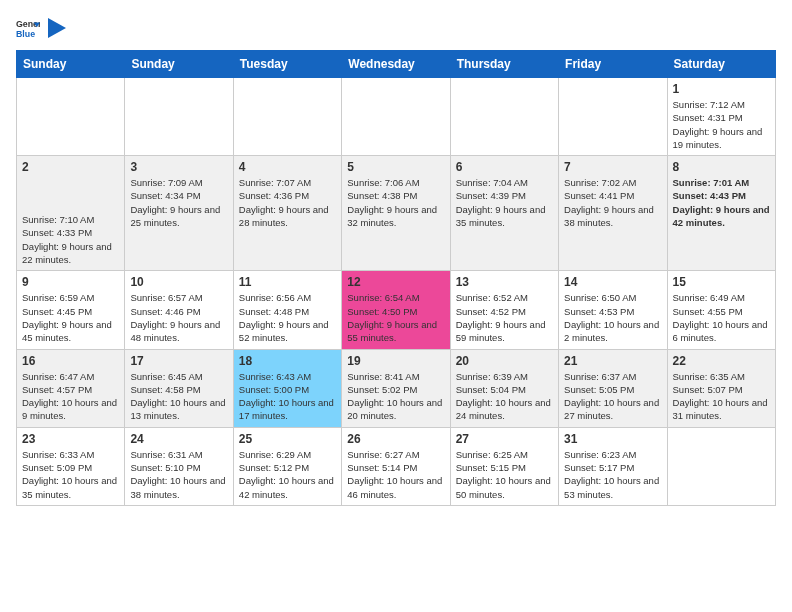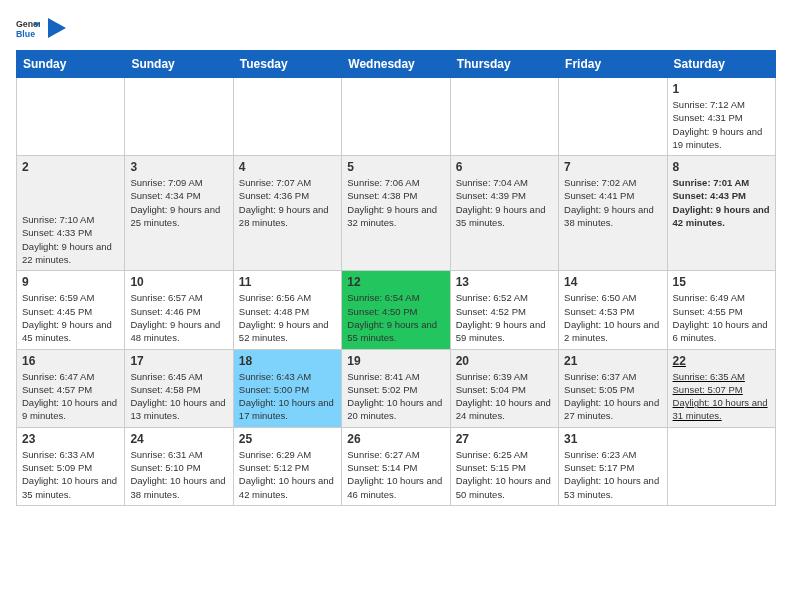--- a/index.html
+++ b/index.html
@@ -188,21 +188,21 @@
           <div class="day-info" style="white-space: pre-line;">Sunrise: 6:57 AM
 Sunset: 4:46 PM
 Daylight: 9 hours and 48 minutes.</div>
         </td>
         <td style="background: rgb(255, 255, 255);">
           <div class="day-num">11</div>
           <div class="day-info" style="white-space: pre-line;">Sunrise: 6:56 AM
 Sunset: 4:48 PM
 Daylight: 9 hours and 52 minutes.</div>
         </td>
-        <td style="background: #22c55e;">
+        <td style="background: #ec4899;">
           <div class="day-num">12</div>
           <div class="day-info" style="white-space: pre-line;">Sunrise: 6:54 AM
 Sunset: 4:50 PM
 Daylight: 9 hours and 55 minutes.</div>
         </td>
         <td style="background: rgb(255, 255, 255);">
           <div class="day-num">13</div>
           <div class="day-info" style="white-space: pre-line;">Sunrise: 6:52 AM
 Sunset: 4:52 PM
 Daylight: 9 hours and 59 minutes.</div>
@@ -250,21 +250,21 @@
           <div class="day-info" style="white-space: pre-line;">Sunrise: 6:39 AM
 Sunset: 5:04 PM
 Daylight: 10 hours and 24 minutes.</div>
         </td>
         <td style="background: rgb(240, 240, 240);">
           <div class="day-num">21</div>
           <div class="day-info" style="white-space: pre-line;">Sunrise: 6:37 AM
 Sunset: 5:05 PM
 Daylight: 10 hours and 27 minutes.</div>
         </td>
-        <td style="background: rgb(240, 240, 240); text-decoration: underline;">
+        <td style="background: rgb(240, 240, 240);">
           <div class="day-num">22</div>
           <div class="day-info" style="white-space: pre-line;">Sunrise: 6:35 AM
 Sunset: 5:07 PM
 Daylight: 10 hours and 31 minutes.</div>
         </td>
       </tr>
       <tr style="background: #0f172a;">
         <td style="background: rgb(255, 255, 255);">
           <div class="day-num">23</div>
           <div class="day-info" style="white-space: pre-line;">Sunrise: 6:33 AM

